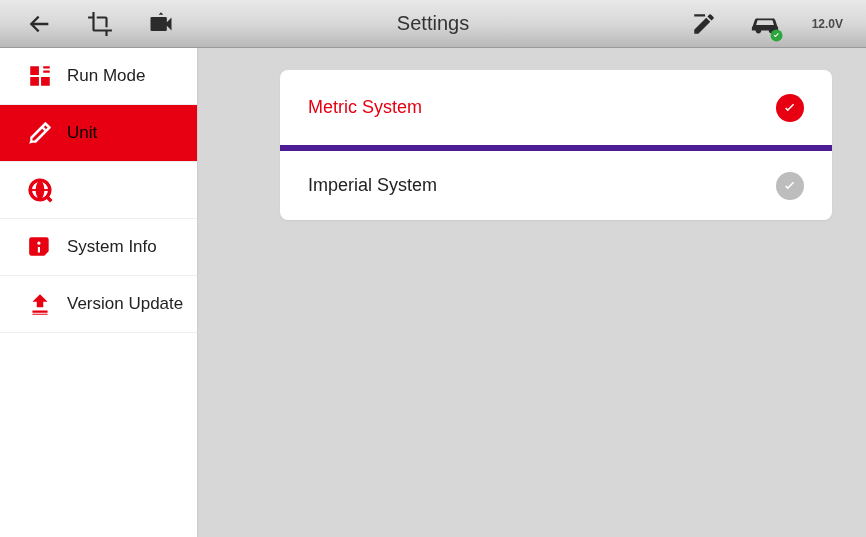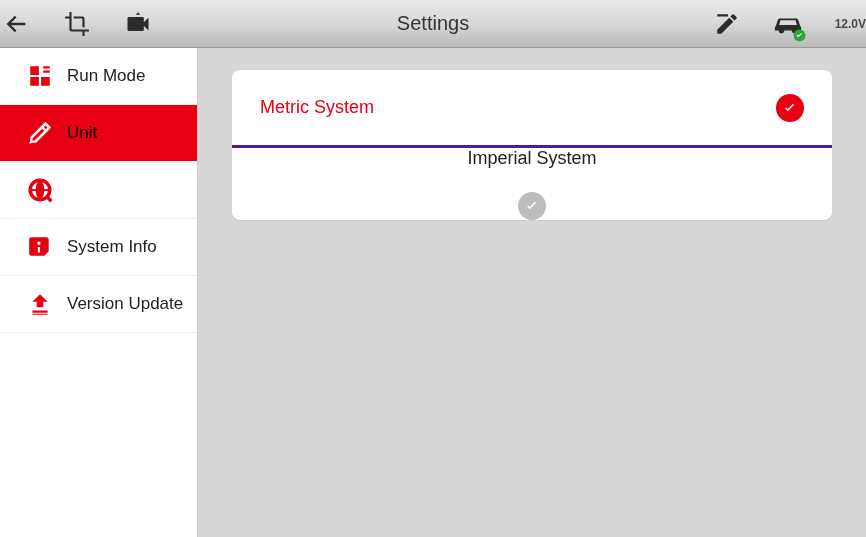--- a/index.html
+++ b/index.html
@@ -5,21 +5,21 @@
   * { box-sizing: border-box; margin: 0; padding: 0; }
   html, body { width: 866px; height: 537px; font-family: Arial, Helvetica, sans-serif; overflow: hidden; }
   body { display: flex; flex-direction: column; background: #d7d7d7; }
 
   
   .header {
     height: 48px;
     background: linear-gradient(to bottom, #e8e8e8 0%, #d8d8d8 50%, #b9b9b9 100%);
     display: flex;
     align-items: center;
-    padding: 0 0;
+    padding: 0 23px;
     border-bottom: 1px solid #9a9a9a;
     position: relative;
   }
   .header .left, .header .right { display: flex; align-items: center; gap: 29px; }
   .header .title { position: absolute; left: 0; right: 0; text-align: center; font-size: 20px; color: #333; pointer-events: none; }
   .header .right { margin-left: auto; }
   .hicon { width: 32px; height: 32px; display: flex; align-items: center; justify-content: center; color: #2b2b2b; }
   .voltage { font-size: 12px; color: #4a4a4a; margin-left: 2px; font-weight: bold; }
 
   
@@ -27,23 +27,23 @@
 
   
   .sidebar { width: 198px; background: #fff; border-right: 1px solid #ccc; }
   .s-item { height: 57px; display: flex; align-items: center; padding-left: 25px; gap: 12px; font-size: 17px; color: #222; border-bottom: 1px solid #eee; cursor: pointer; }
   .s-item.active { background: #e60012; color: #000000; }
   .s-item.active .sicon { color: #fff; }
   .sicon { width: 30px; height: 30px; display: flex; align-items: center; justify-content: center; color: #e60012; }
 
   
   .content { flex: 1; background: #d7d7d7; padding: 22px 34px; }
-  .panel { background: #fff; border-radius: 8px; overflow: hidden; box-shadow: 0 1px 2px rgba(0,0,0,0.06); }
+  .panel { background: #fff; border-radius: 8px; overflow: hidden; box-shadow: 0 1px 2px rgba(0,0,0,0.06); margin-left: 48px; }
   .opt { height: 75px; display: flex; align-items: center; justify-content: space-between; padding: 0 28px; font-size: 18px; color: #222; cursor: pointer; }
-  .opt + .opt { border-top: 3px solid #4c1d95; flex-direction: column; }
+  .opt + .opt { border-top: 6px solid #4c1d95; }
   .opt.selected { color: #e60012; }
   .check { width: 28px; height: 28px; border-radius: 50%; display: flex; align-items: center; justify-content: center; }
   .check.on { background: #e60012; color: #fff; }
   .check.off { background: #bdbdbd; color: #fff; }
 
   svg { display: block; }
 </style>
 </head>
 <body>
 

